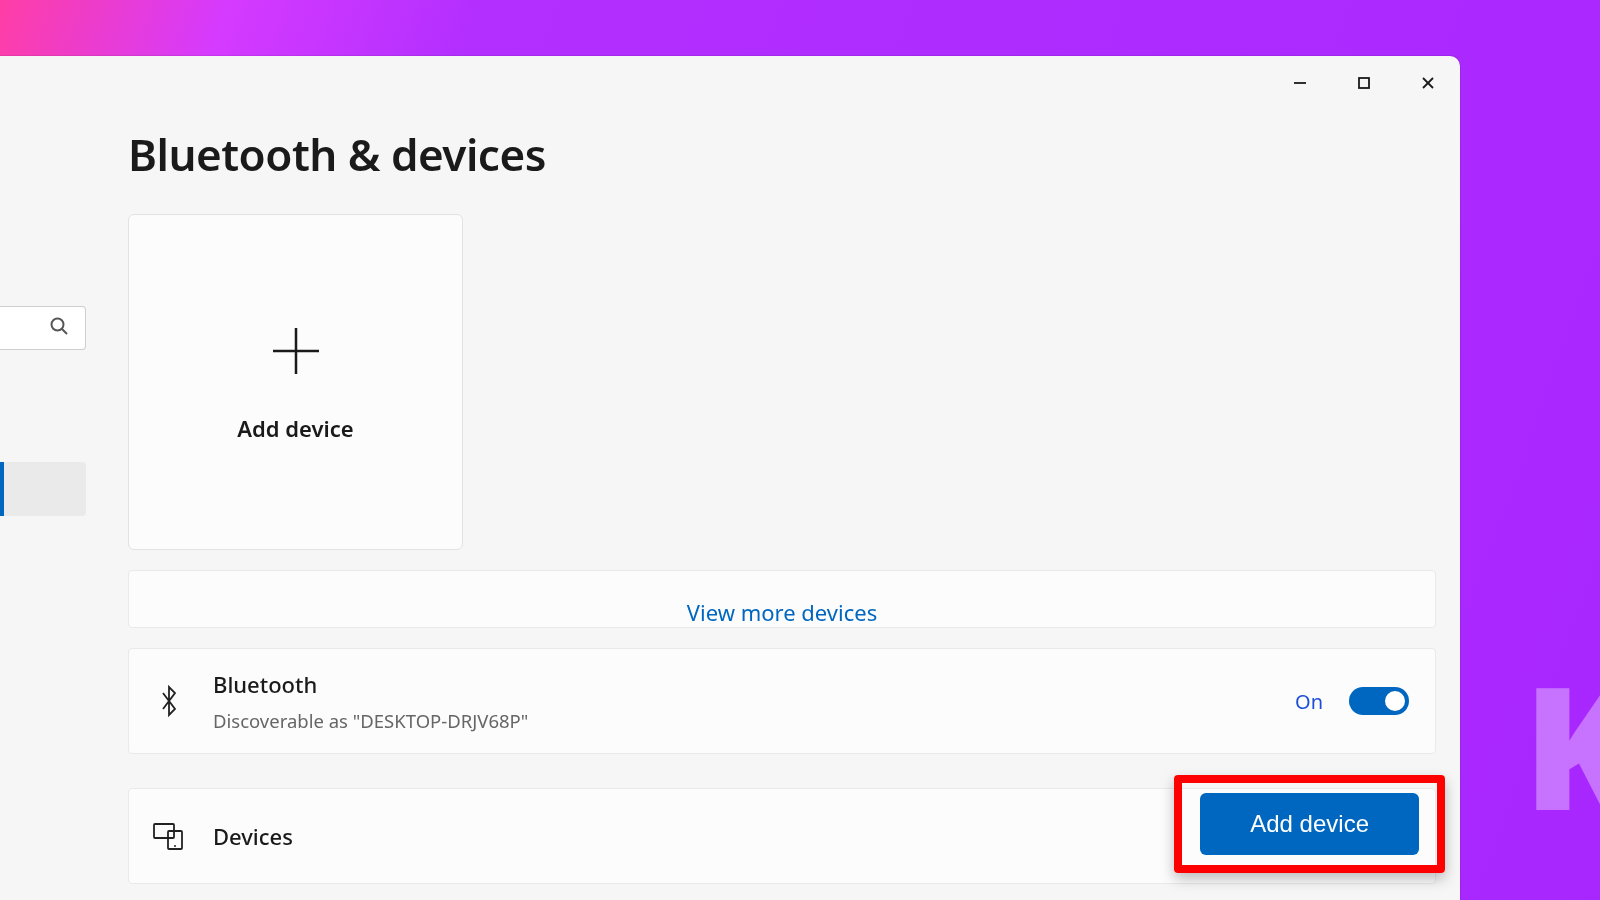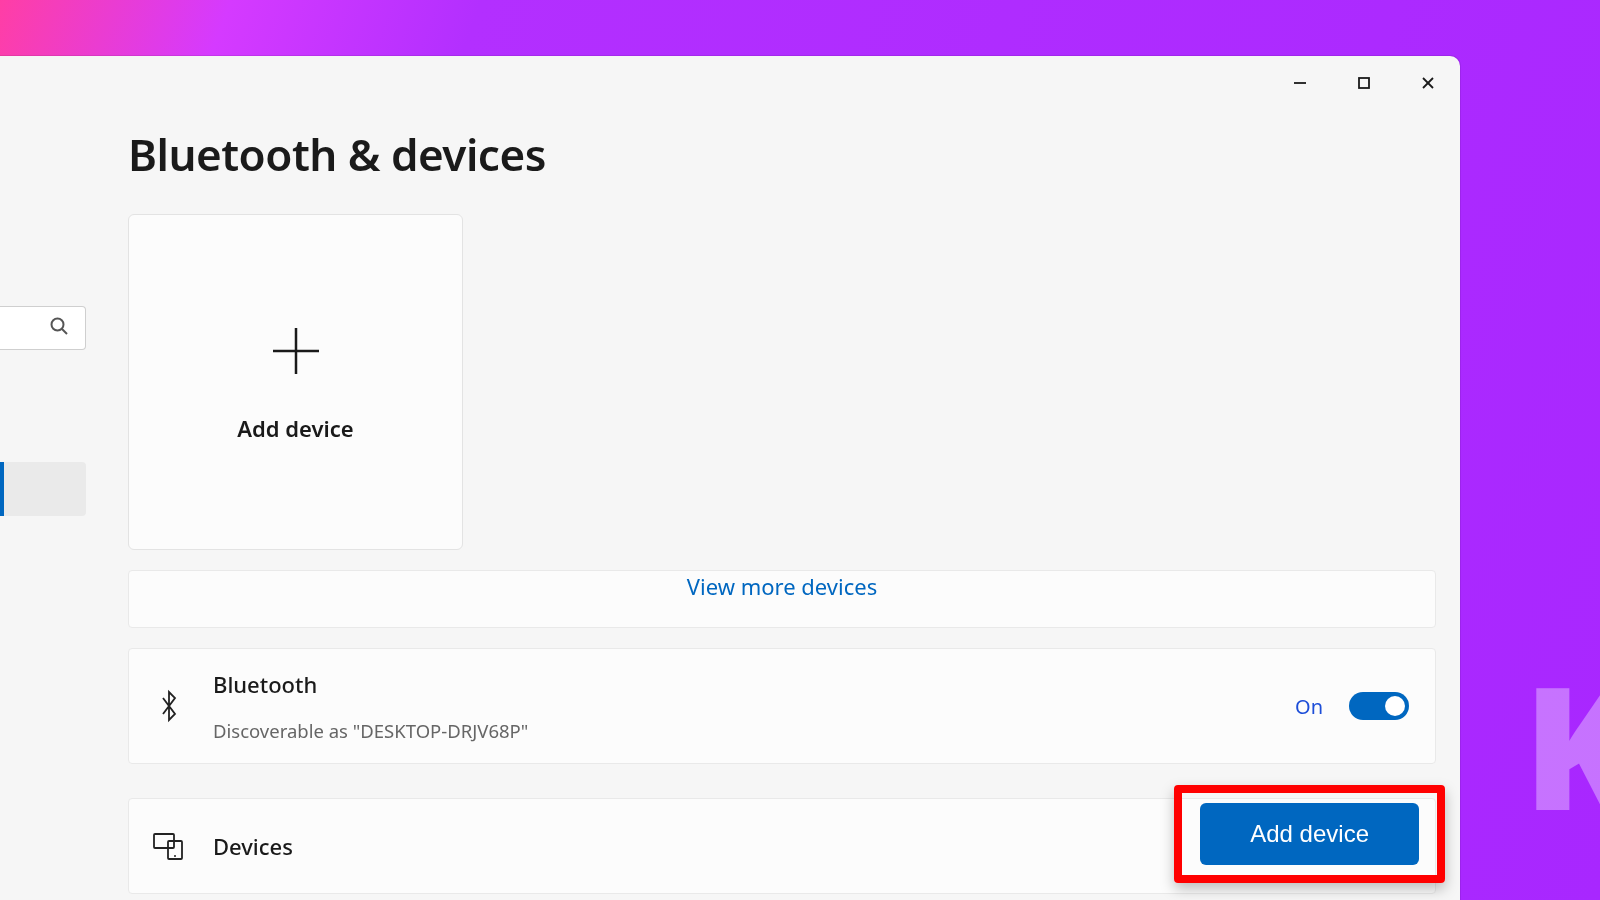--- a/index.html
+++ b/index.html
@@ -51,32 +51,32 @@
 .add-card {
   width: 335px; height: 336px; background: #fcfcfc;
   border: 1px solid #e3e3e3; border-radius: 6px;
   display: flex; flex-direction: column; align-items: center;
   justify-content: center; gap: 28px; cursor: pointer;
 }
 .add-card .plus svg { stroke: #1a1a1a; stroke-width: 2.5; fill: none; }
 .add-card .label { font-size: 22px; font-weight: 600; color: #1a1a1a; }
 .view-more {
   height: 58px; background: #fcfcfc; border: 1px solid #e9e9e9;
-  border-radius: 4px; display: flex; align-items: flex-start;
+  border-radius: 4px; display: flex; align-items: flex-end;
   justify-content: center; margin-bottom: 20px; cursor: pointer;
 }
 .view-more span { color: #0067c0; font-size: 22px; }
 .setting-row {
   background: #fcfcfc; border: 1px solid #e9e9e9; border-radius: 4px;
   display: flex; align-items: center; padding: 20px 26px 20px 22px;
   gap: 26px; margin-bottom: 34px; min-height: 96px;
 }
 .setting-row .icon { width: 36px; display: flex; justify-content: center; }
 .setting-row .icon svg { stroke: #222; stroke-width: 1.8; fill: none; }
-.setting-row .texts { flex: 1; display: flex; flex-direction: column; gap: 19px; }
+.setting-row .texts { flex: 1; display: flex; flex-direction: column; gap: 9px; }
 .setting-row .title { font-size: 22px; font-weight: 500; color: #1a1a1a; }
 .setting-row .sub { font-size: 18.5px; color: #666; }
 .setting-row .status-label { font-size: 20px; color: #1d4ed8; }
 .toggle {
   width: 60px; height: 28px; border-radius: 14px; background: #0067c0;
   position: relative; cursor: pointer;
 }
 .toggle .knob {
   position: absolute; right: 4px; top: 4px; width: 20px; height: 20px;
   border-radius: 50%; background: #fff;

